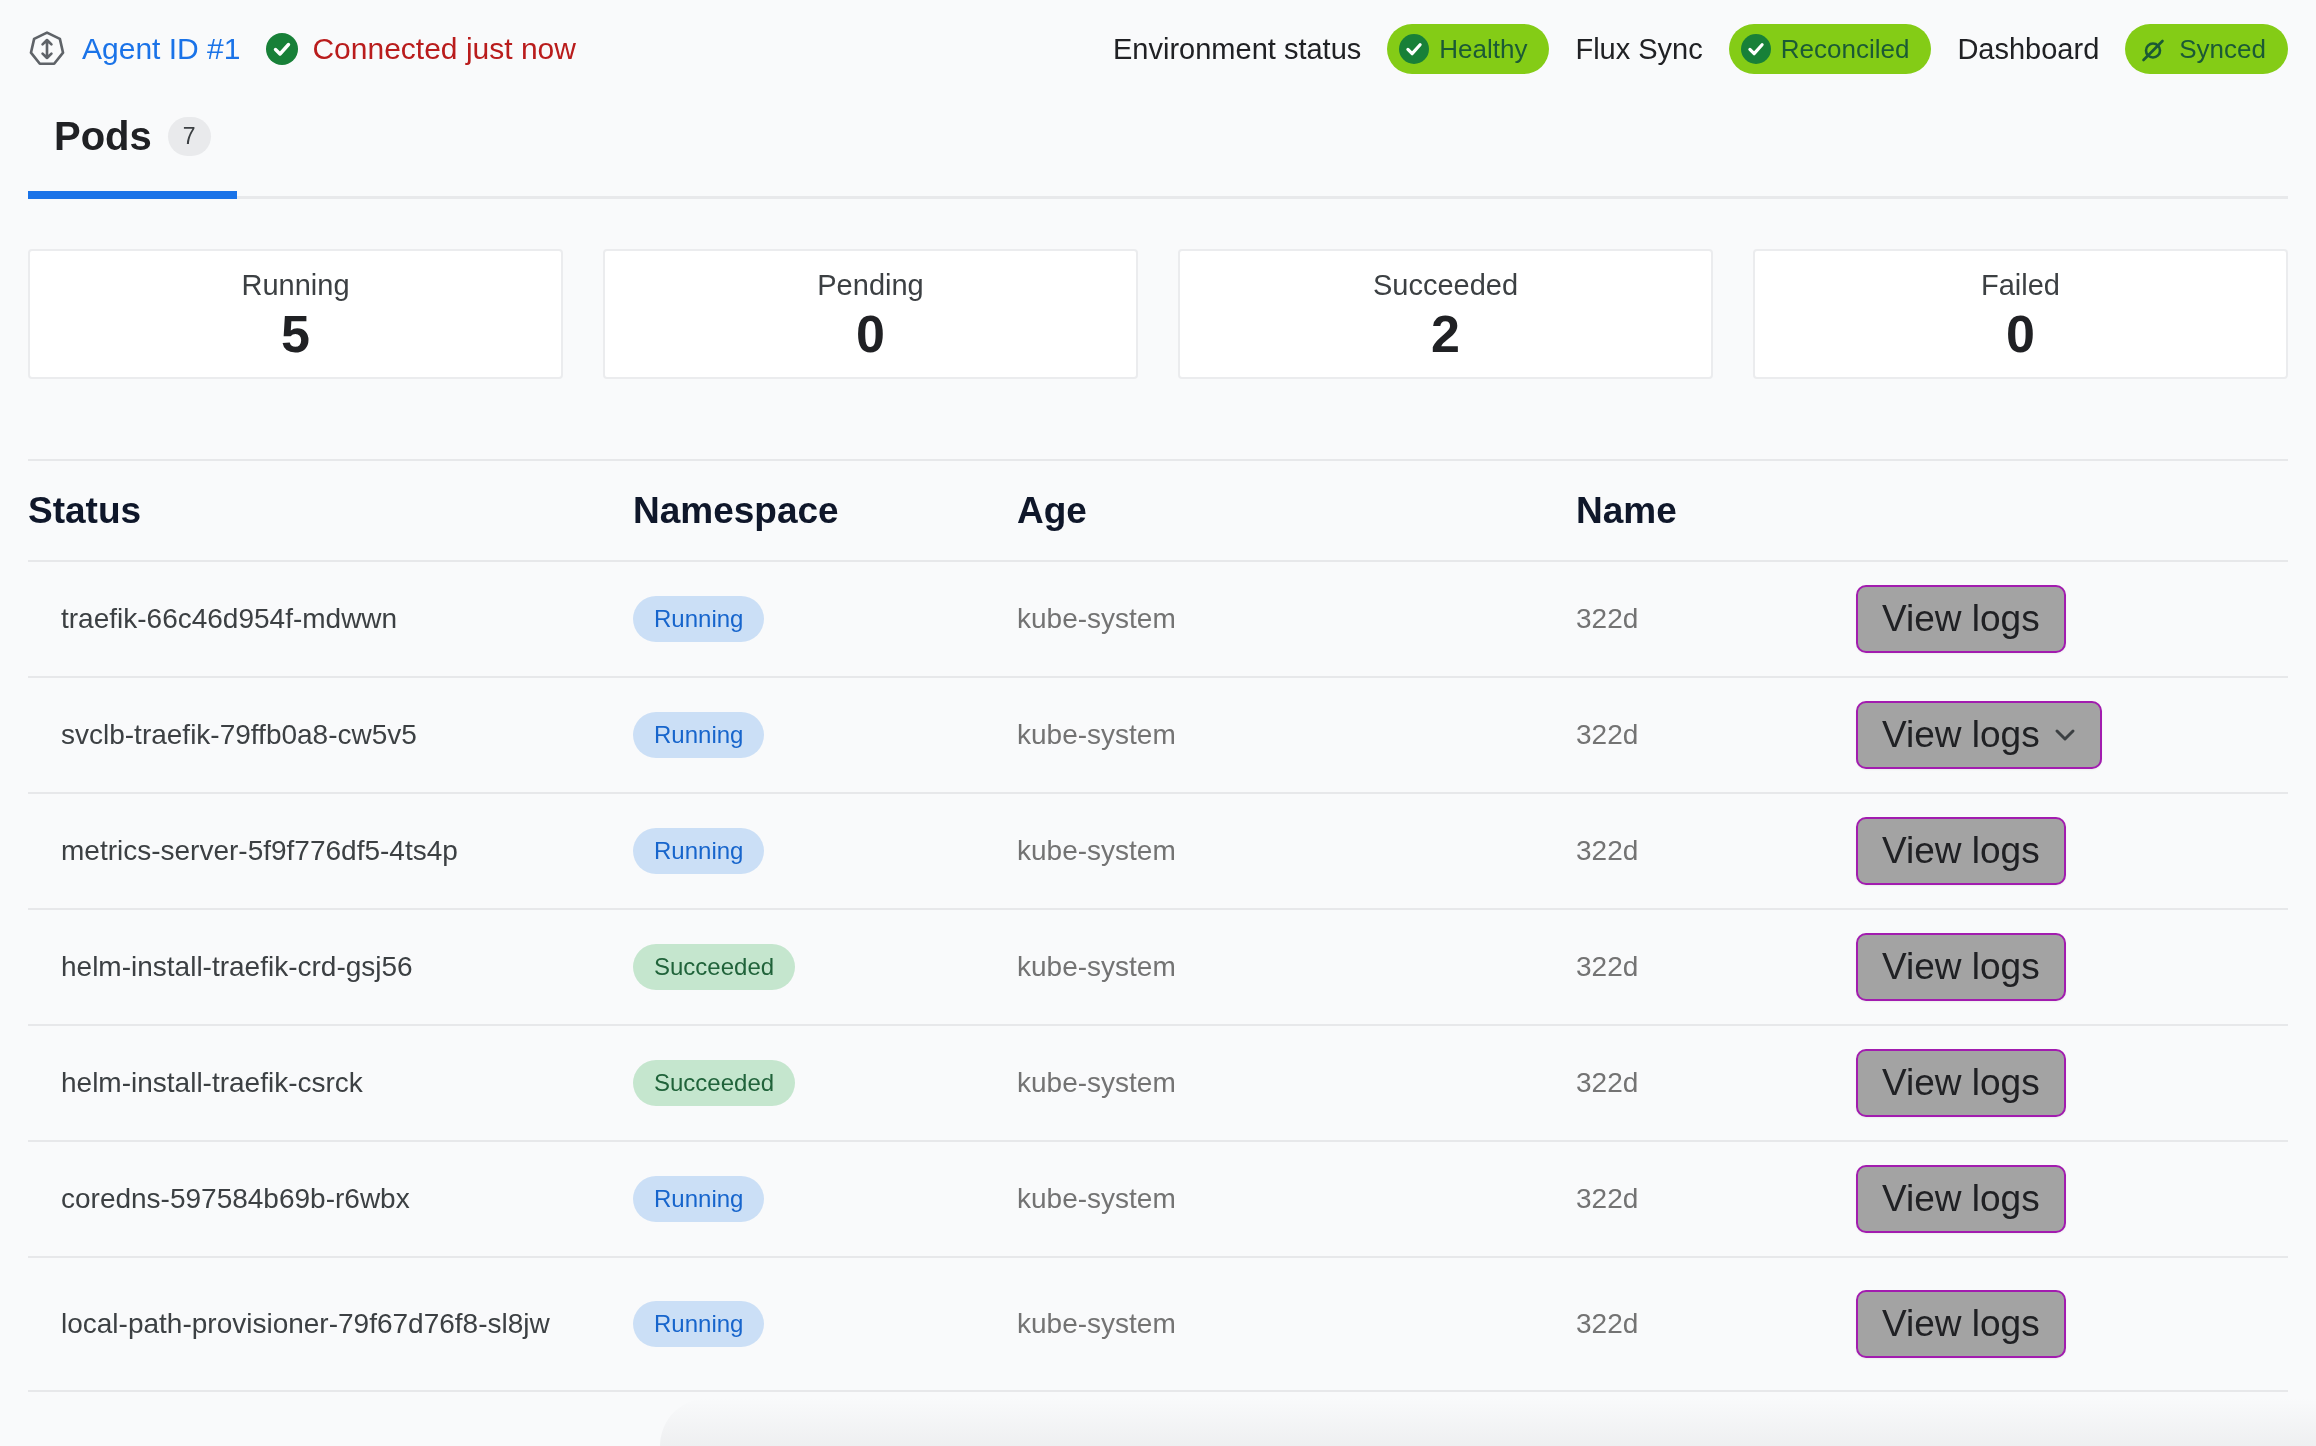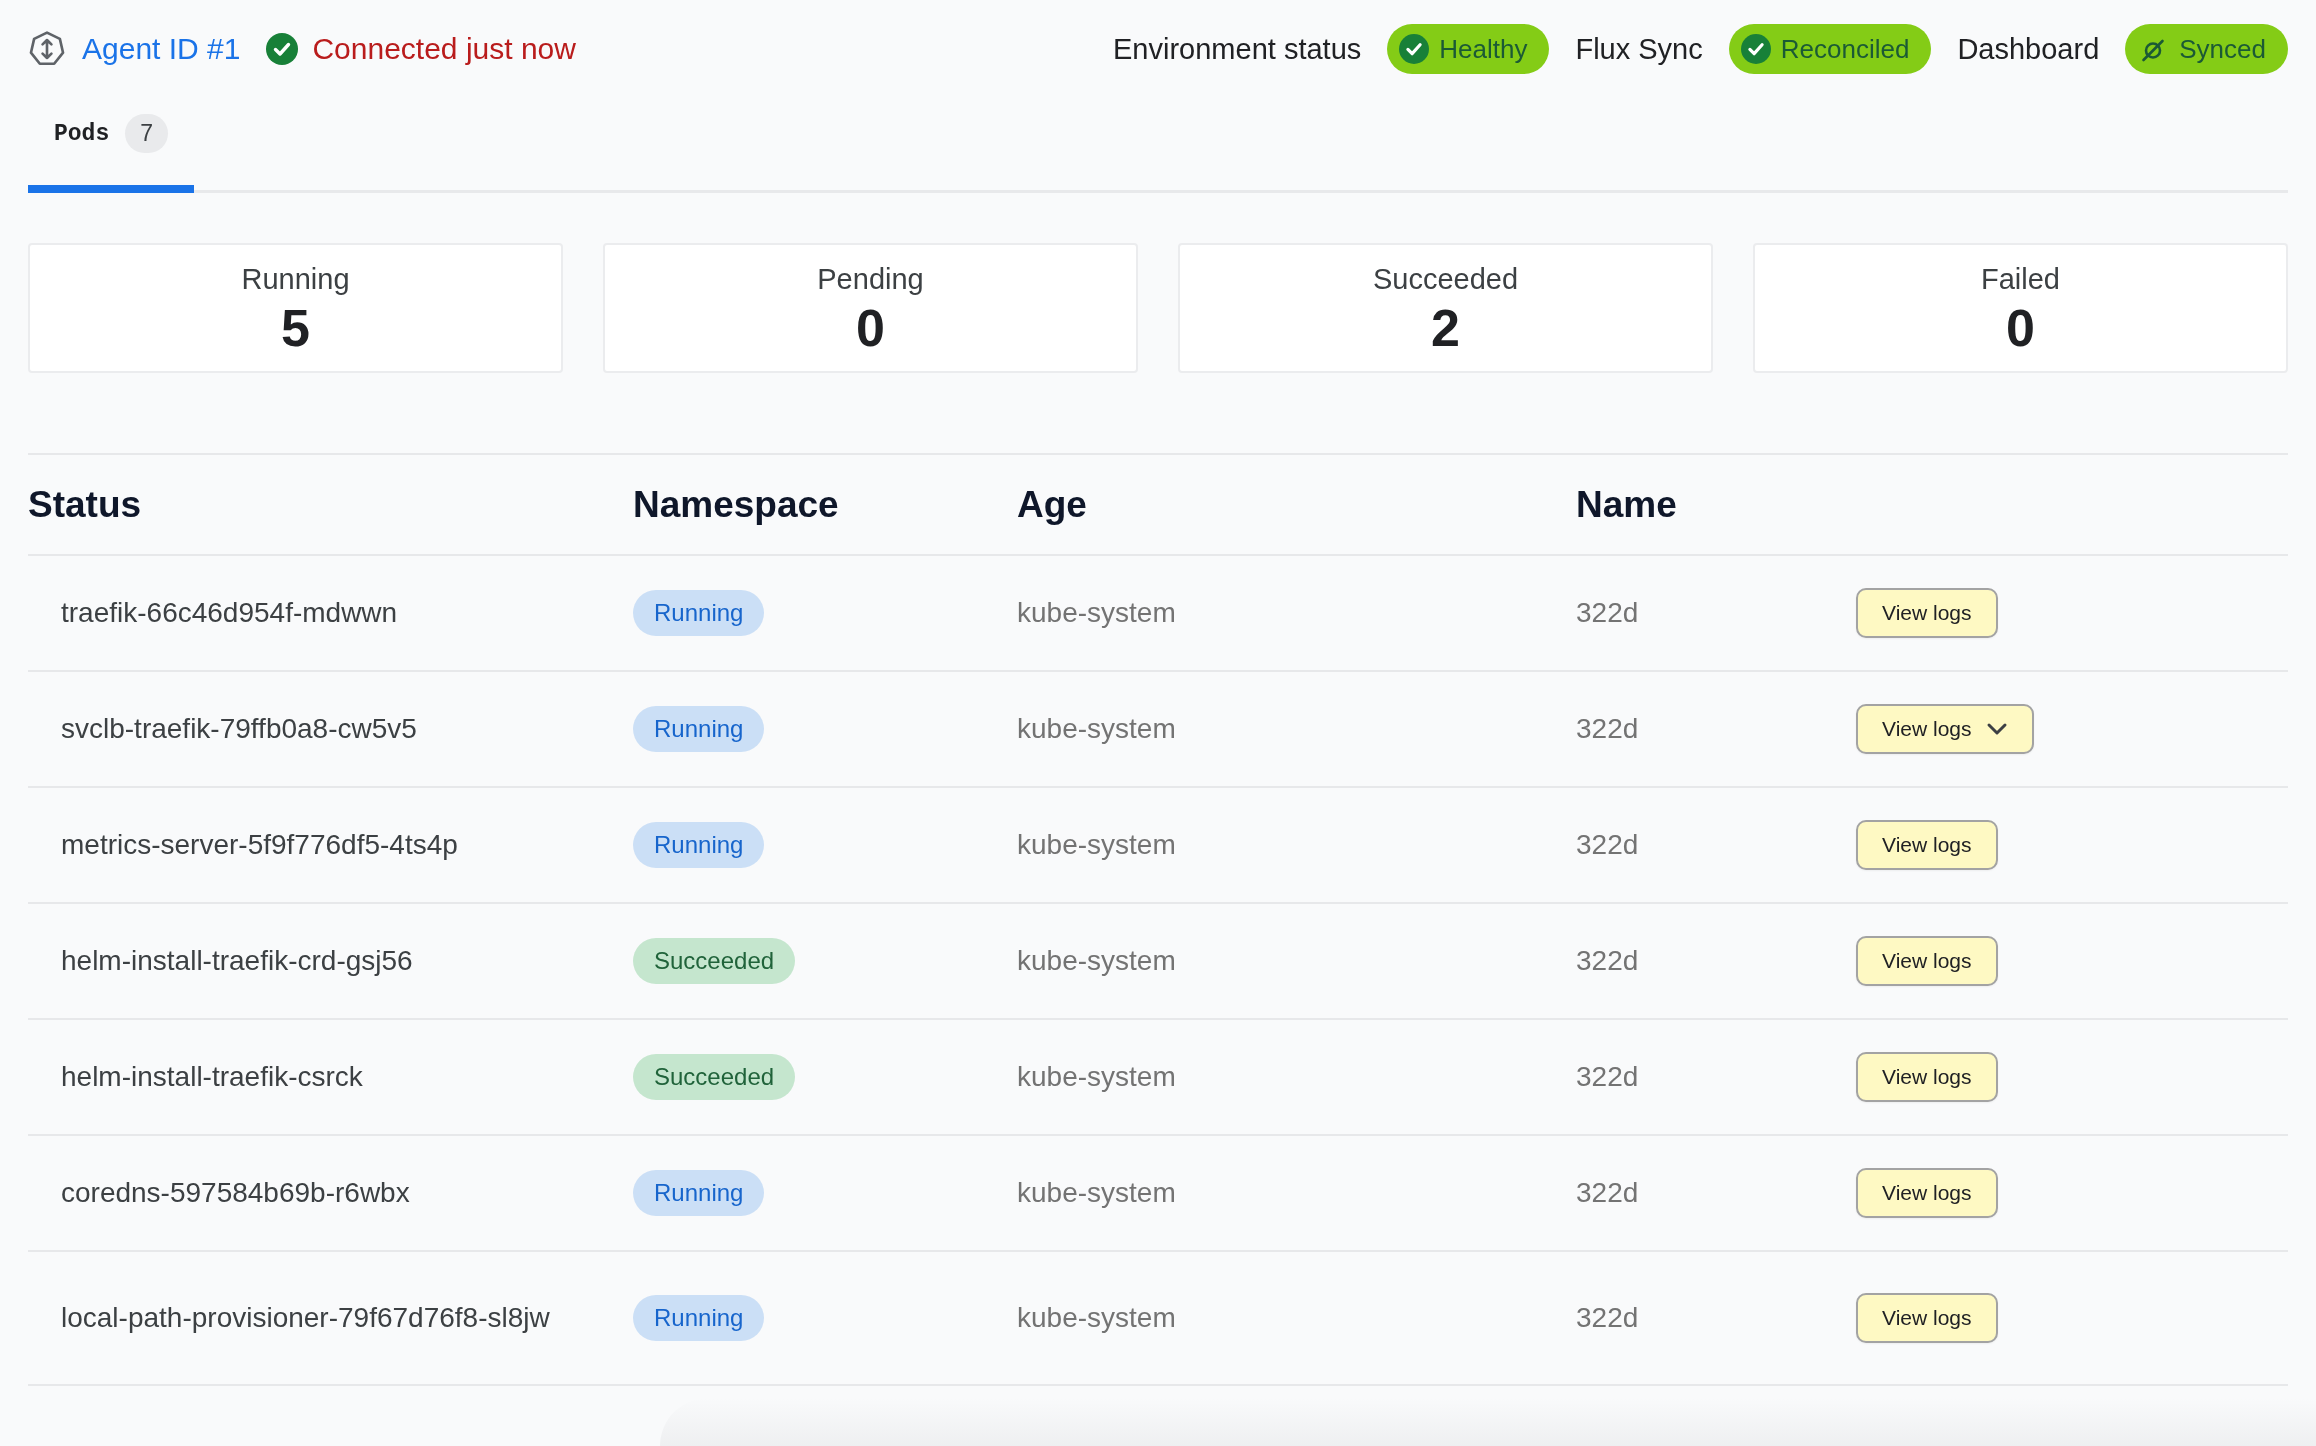--- a/index.html
+++ b/index.html
@@ -42,21 +42,21 @@
     border-bottom: 3px solid #e8e9eb;
   }
   .tab {
     display: flex; align-items: center; gap: 16px;
     padding: 18px 26px 32px 26px;
     cursor: pointer;
     border-bottom: 8px solid transparent;
     margin-bottom: -3px;
   }
   .tab.active { border-bottom-color: #1a73e8; }
-  .tab-label { font-size: 23px; color: #3c4043; font-family: Liberation Mono, monospace; }
+  .tab-label { font-size: 40px; color: #3c4043; }
   .tab.active .tab-label { font-weight: 700; color: #202124; }
   .tab-count {
     background: #e9eaec; color: #3c4043;
     font-size: 23px; line-height: 1;
     padding: 8px 15px; border-radius: 20px;
   }
 
   
   .stats {
     display: grid; grid-template-columns: repeat(4, 1fr); gap: 40px;
@@ -93,26 +93,26 @@
     display: inline-block;
     font-size: 24px; line-height: 1;
     padding: 11px 21px;
     border-radius: 24px;
   }
   .status-badge.running { background: #cbdff6; color: #1765cc; }
   .status-badge.succeeded { background: #c5e6ce; color: #20633a; }
 
   .view-logs-btn {
     display: inline-flex; align-items: center; gap: 14px;
-    background: #fef9c3;
-    border: 2px solid #a3a3a3;
+    background: #a3a3a3;
+    border: 2px solid #a21caf;
     border-radius: 10px;
     padding: 11px 24px;
     font-family: inherit;
-    font-size: 21px; color: #202124;
+    font-size: 37px; color: #202124;
     cursor: pointer;
     box-shadow: 0 1px 2px rgba(0,0,0,0.05);
   }
 
   .icon { display: inline-flex; flex: none; }
 
   
   .bottom-sheen {
     position: absolute; left: 660px; right: 0; bottom: 0; height: 48px;
     background: linear-gradient(to bottom, rgba(96,99,108,0) 0%, rgba(96,99,108,0.07) 100%);

